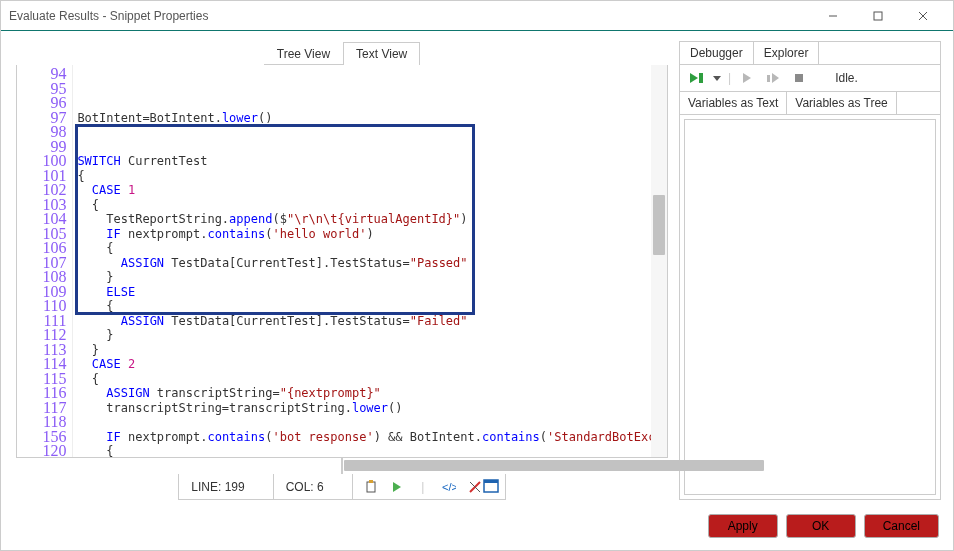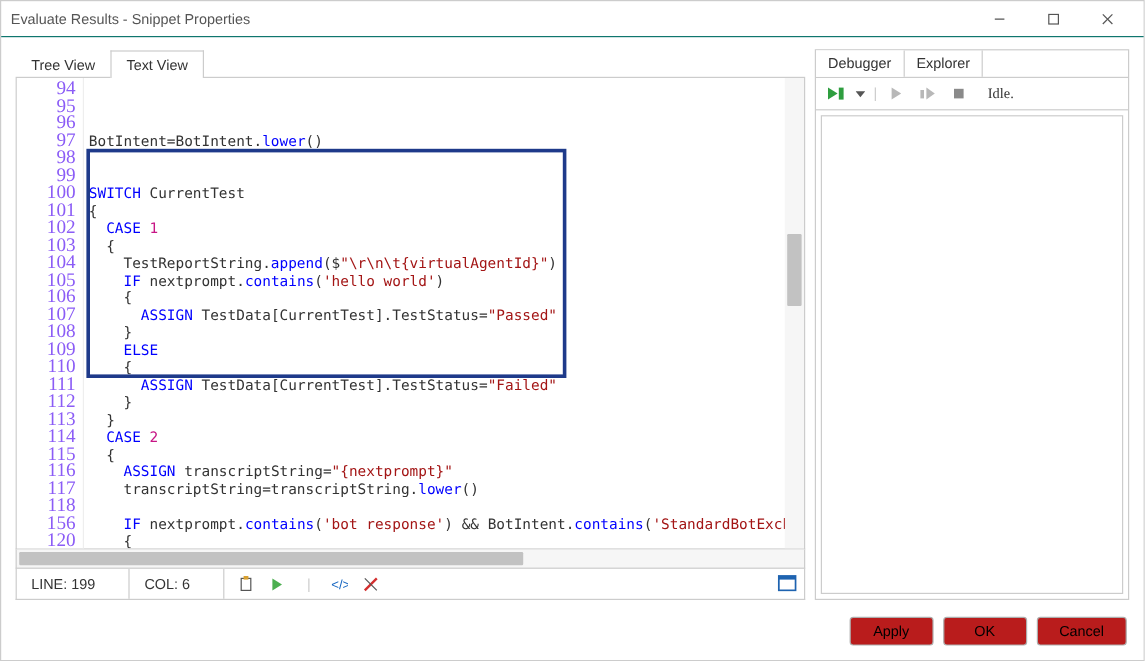--- a/index.html
+++ b/index.html
@@ -3,21 +3,21 @@
 <meta charset="utf-8">
 <style>
 * { box-sizing: border-box; margin: 0; padding: 0; }
 body { font-family: "Segoe UI", Tahoma, sans-serif; font-size: 12px; background: #fff; color: #333; }
 .window { width: 954px; height: 551px; border: 1px solid #ccc; display: flex; flex-direction: column; background: #fff; box-shadow: 0 2px 8px rgba(0,0,0,0.1); }
 .titlebar { height: 30px; display: flex; align-items: center; padding: 0 8px; border-bottom: 1px solid #0f766e; }
 .titlebar-title { flex: 1; font-size: 12px; color: #555; }
 .titlebar-btns { display: flex; gap: 0; }
 .titlebar-btn { width: 45px; height: 28px; display: flex; align-items: center; justify-content: center; color: #555; cursor: pointer; }
 .content { flex: 1; display: flex; padding: 10px 12px 4px 12px; gap: 8px; min-height: 0; }
-.left-col { flex: 1; display: flex; flex-direction: column; min-width: 0; }
+.left-col { flex: 1; display: flex; flex-direction: column; min-width: 0; align-items: center; }
 .tabs { display: flex; border-bottom: 1px solid #ccc; margin-bottom: 0; }
 .tab { padding: 4px 12px; font-size: 12px; border: 1px solid transparent; border-bottom: none; cursor: pointer; position: relative; top: 1px; }
 .tab.active { border-color: #ccc; background: #fff; }
 .editor-wrap { flex: 1; border: 1px solid #ccc; border-top: none; display: flex; min-height: 0; overflow: hidden; position: relative; }
 .gutter { width: 56px; background: #fff; border-right: 1px solid #eee; font-family: Liberation Serif, serif; font-size: 16px; color: #8b5cf6; text-align: right; padding-right: 6px; line-height: 14.5px; padding-top: 2px; user-select: none; }
 .code-area { flex: 1; font-family: Consolas, monospace; font-size: 12px; line-height: 14.5px; padding: 2px 4px; white-space: pre; overflow: hidden; position: relative; }
 .hl-box { position: absolute; border: 3px solid #1e3a8a; pointer-events: none; }
 .code-line { height: 14.5px; }
 .kw { color: #0000ff; }
 .fn { color: #0000ff; }
@@ -31,21 +31,21 @@
 .status-cell { padding: 0 28px 0 12px; border-right: 1px solid #ccc; font-size: 12px; height: 100%; display: flex; align-items: center; }
 .status-icons { flex: 1; display: flex; align-items: center; gap: 10px; padding-left: 10px; }
 .status-right { padding-right: 6px; }
 .icon-sm { width: 16px; height: 16px; display: inline-flex; align-items: center; justify-content: center; }
 .right-col { width: 262px; display: flex; flex-direction: column; border: 1px solid #ccc; }
 .right-tabs { display: flex; border-bottom: 1px solid #ccc; }
 .right-tab { padding: 4px 10px; font-size: 12px; cursor: pointer; border-right: 1px solid #ccc; }
 .right-tab.active { background: #fff; }
 .debug-toolbar { display: flex; align-items: center; gap: 6px; padding: 4px 6px; border-bottom: 1px solid #ccc; }
 .dbg-btn { width: 20px; height: 18px; display: flex; align-items: center; justify-content: center; }
-.dbg-status { font-size: 12px; margin-left: 8px; font-family: Liberation Serif, serif; }
+.dbg-status { font-size: 12px; margin-left: 20px; }
 .var-tabs { display: flex; border-bottom: 1px solid #ccc; font-size: 12px; }
 .var-tab { padding: 4px 8px; border-right: 1px solid #ccc; cursor: pointer; }
 .var-body { flex: 1; background: #fff; margin: 4px; border: 1px solid #ccc; }
 .bottom-bar { display: flex; justify-content: flex-end; gap: 8px; padding: 10px 14px 12px 14px; }
 .btn { min-width: 70px; padding: 4px 18px; font-size: 12px; border: 1px solid #adadad; background: #b91c1c; border-radius: 3px; cursor: pointer; }
 </style>
 </head>
 <body>
 
 <div class="window">
@@ -185,20 +185,24 @@
               <polygon points="6,1 13,6 6,11" fill="#b8b8b8"></polygon>
             </svg>
           </span>
         <span class="dbg-btn">
             <svg width="12" height="12">
               <rect x="2" y="2" width="8" height="8" fill="#8a8a8a"></rect>
             </svg>
           </span>
         <span class="dbg-status">Idle.</span>
       </div>
+      <div class="var-tabs">
+        <div class="var-tab">Variables as Text</div>
+        <div class="var-tab">Variables as Tree</div>
+      </div>
       <div class="var-body"></div>
     </div>
   </div>
 
   <div class="bottom-bar">
     <button class="btn">Apply</button>
     <button class="btn">OK</button>
     <button class="btn">Cancel</button>
   </div>
 </div>

